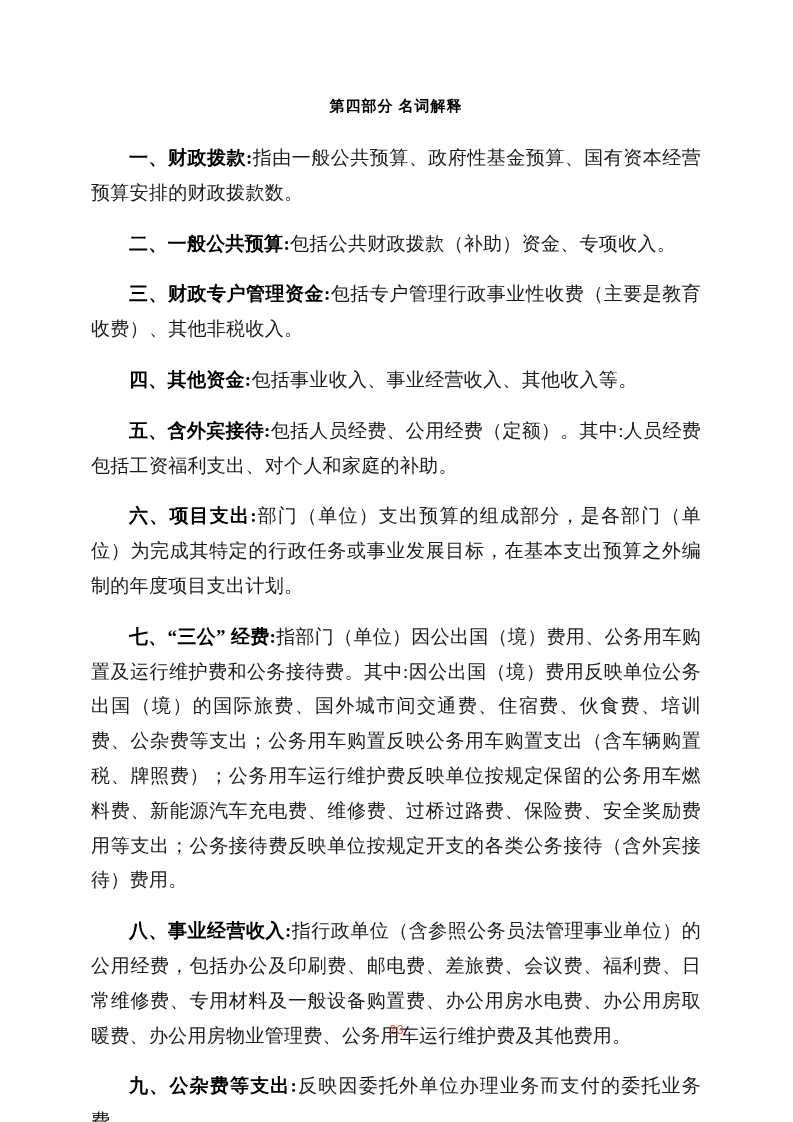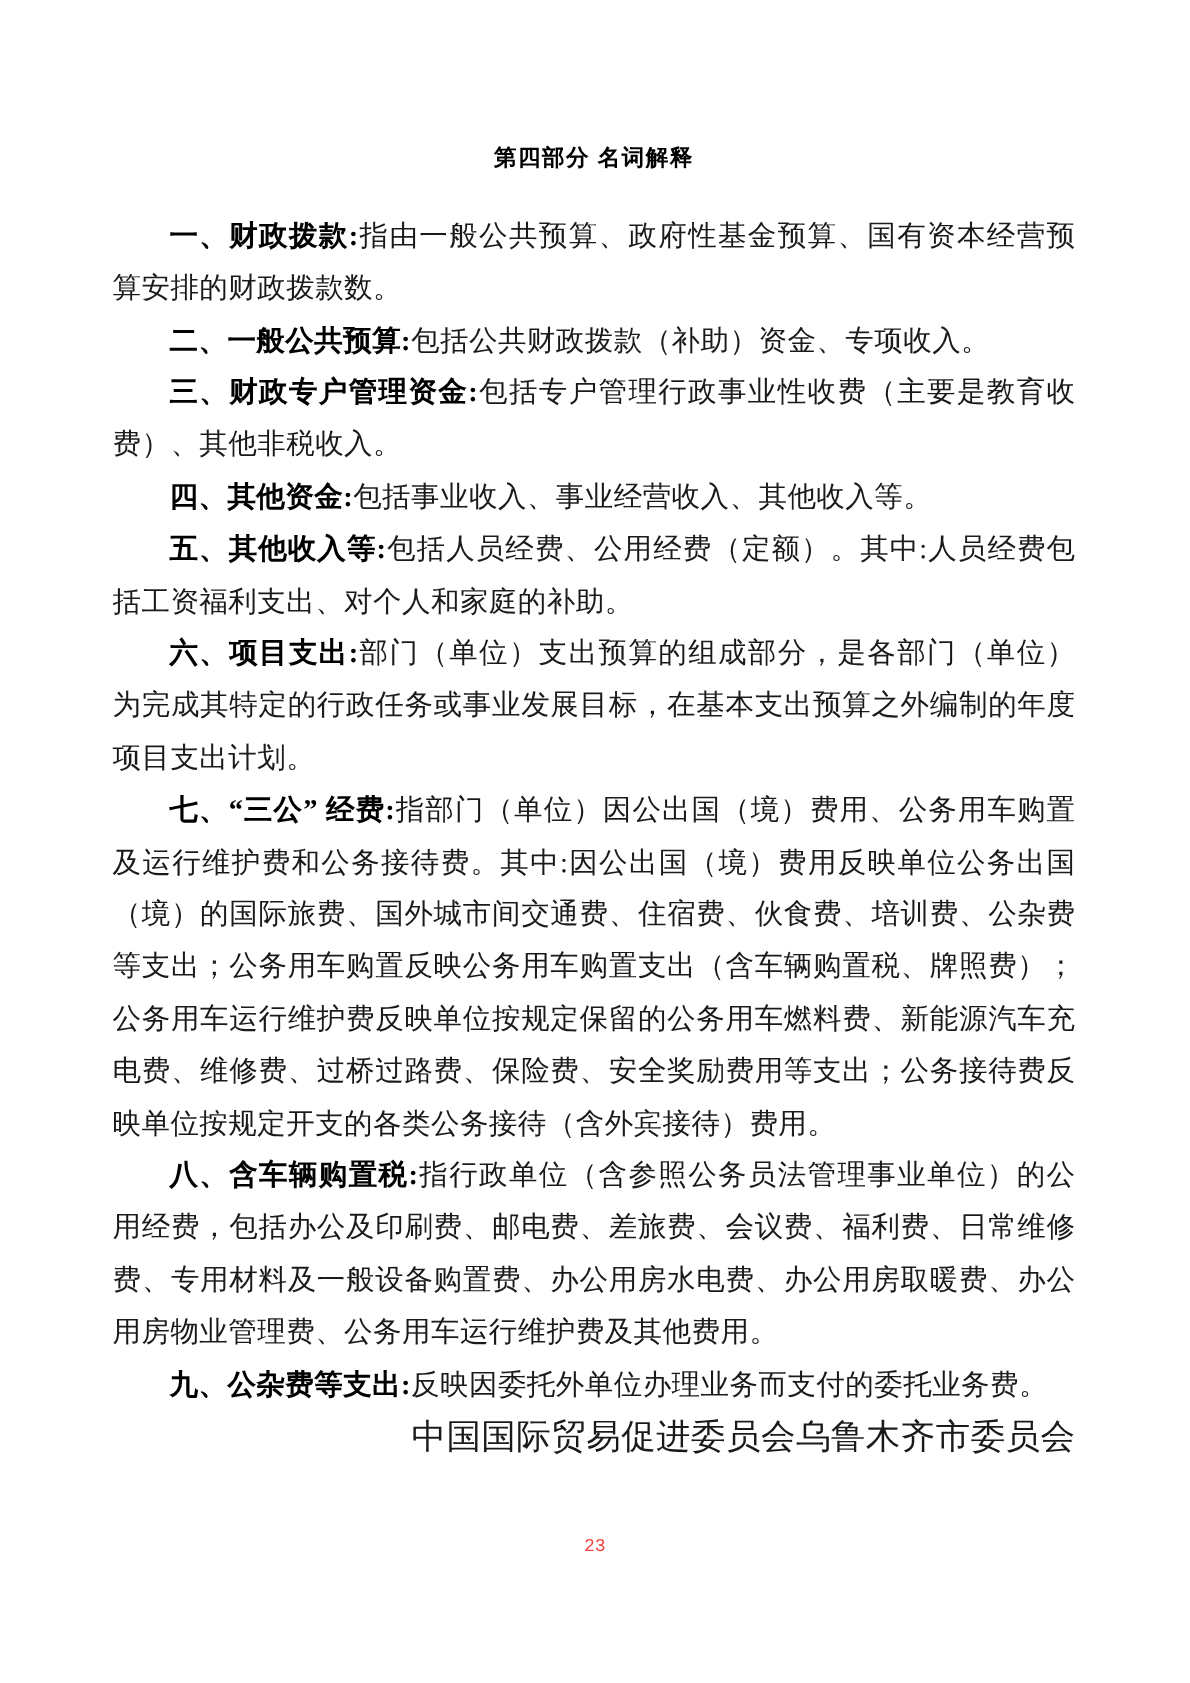--- a/index.html
+++ b/index.html
@@ -26,21 +26,21 @@
     margin: 0 0 18px 0;
     font-family: "Liberation Sans", sans-serif;
     font-weight: 700;
     font-size: 15px;
     line-height: 35px;
     text-align: center;
     letter-spacing: 1px;
     color: #000000;
   }
   .term {
-    margin: 0;
+    margin: 16px;
     font-size: 19px;
     line-height: 34.8px;
     letter-spacing: 0.3px;
     text-align: justify;
     text-indent: 38px;
     color: #1a1a1a;
   }
   .term .lead {
     font-weight: 700;
     color: #000000;
@@ -74,24 +74,24 @@
 <div class="page">
   <div class="content">
 
     <h1 class="doc-title">第四部分 名词解释</h1>
 
     <div class="terms">
         <p class="term"><span class="lead">一、财政拨款:</span><span>指由一般公共预算、政府性基金预算、国有资本经营预算安排的财政拨款数。</span></p>
         <p class="term"><span class="lead">二、一般公共预算:</span><span>包括公共财政拨款（补助）资金、专项收入。</span></p>
         <p class="term"><span class="lead">三、财政专户管理资金:</span><span>包括专户管理行政事业性收费（主要是教育收费）、其他非税收入。</span></p>
         <p class="term"><span class="lead">四、其他资金:</span><span>包括事业收入、事业经营收入、其他收入等。</span></p>
-        <p class="term"><span class="lead">五、其他收入等:</span><span>包括人员经费、公用经费（定额）。其中:人员经费包括工资福利支出、对个人和家庭的补助。</span></p>
+        <p class="term"><span class="lead">五、含外宾接待:</span><span>包括人员经费、公用经费（定额）。其中:人员经费包括工资福利支出、对个人和家庭的补助。</span></p>
         <p class="term"><span class="lead">六、项目支出:</span><span>部门（单位）支出预算的组成部分，是各部门（单位）为完成其特定的行政任务或事业发展目标，在基本支出预算之外编制的年度项目支出计划。</span></p>
         <p class="term"><span class="lead">七、“三公” 经费:</span><span>指部门（单位）因公出国（境）费用、公务用车购置及运行维护费和公务接待费。其中:因公出国（境）费用反映单位公务出国（境）的国际旅费、国外城市间交通费、住宿费、伙食费、培训费、公杂费等支出；公务用车购置反映公务用车购置支出（含车辆购置税、牌照费）；公务用车运行维护费反映单位按规定保留的公务用车燃料费、新能源汽车充电费、维修费、过桥过路费、保险费、安全奖励费用等支出；公务接待费反映单位按规定开支的各类公务接待（含外宾接待）费用。</span></p>
-        <p class="term"><span class="lead">八、含车辆购置税:</span><span>指行政单位（含参照公务员法管理事业单位）的公用经费，包括办公及印刷费、邮电费、差旅费、会议费、福利费、日常维修费、专用材料及一般设备购置费、办公用房水电费、办公用房取暖费、办公用房物业管理费、公务用车运行维护费及其他费用。</span></p>
+        <p class="term"><span class="lead">八、事业经营收入:</span><span>指行政单位（含参照公务员法管理事业单位）的公用经费，包括办公及印刷费、邮电费、差旅费、会议费、福利费、日常维修费、专用材料及一般设备购置费、办公用房水电费、办公用房取暖费、办公用房物业管理费、公务用车运行维护费及其他费用。</span></p>
         <p class="term"><span class="lead">九、公杂费等支出:</span><span>反映因委托外单位办理业务而支付的委托业务费。</span></p>
       </div>
 
     <p class="sig-org">中国国际贸易促进委员会乌鲁木齐市委员会</p>
 
 
   </div>
 
   <div class="page-num">23</div>
 </div>

